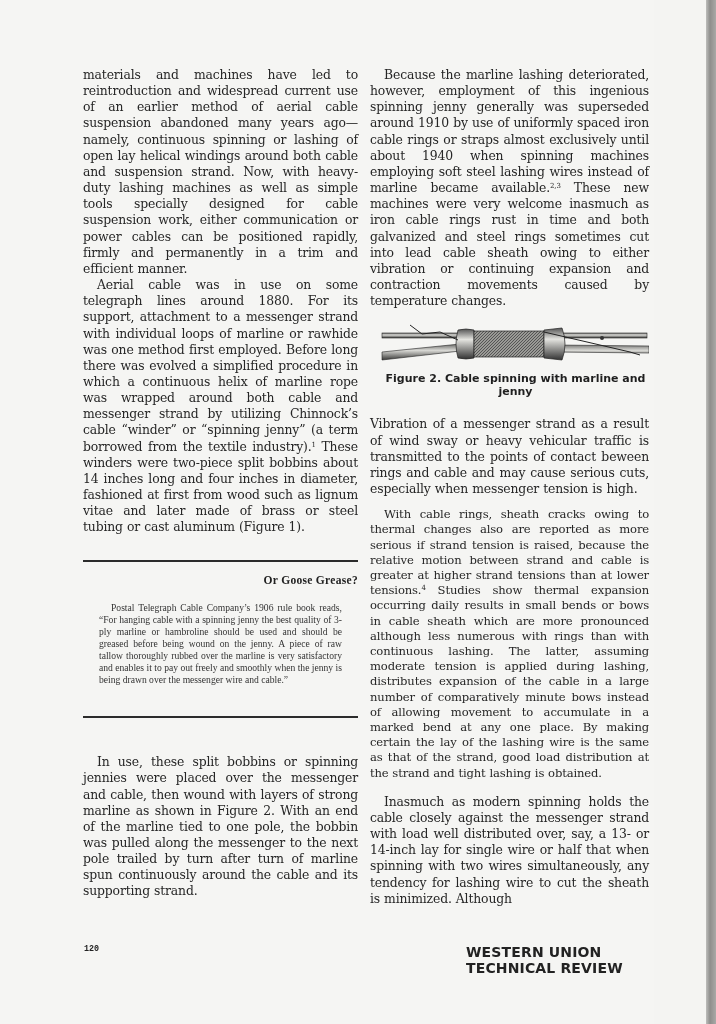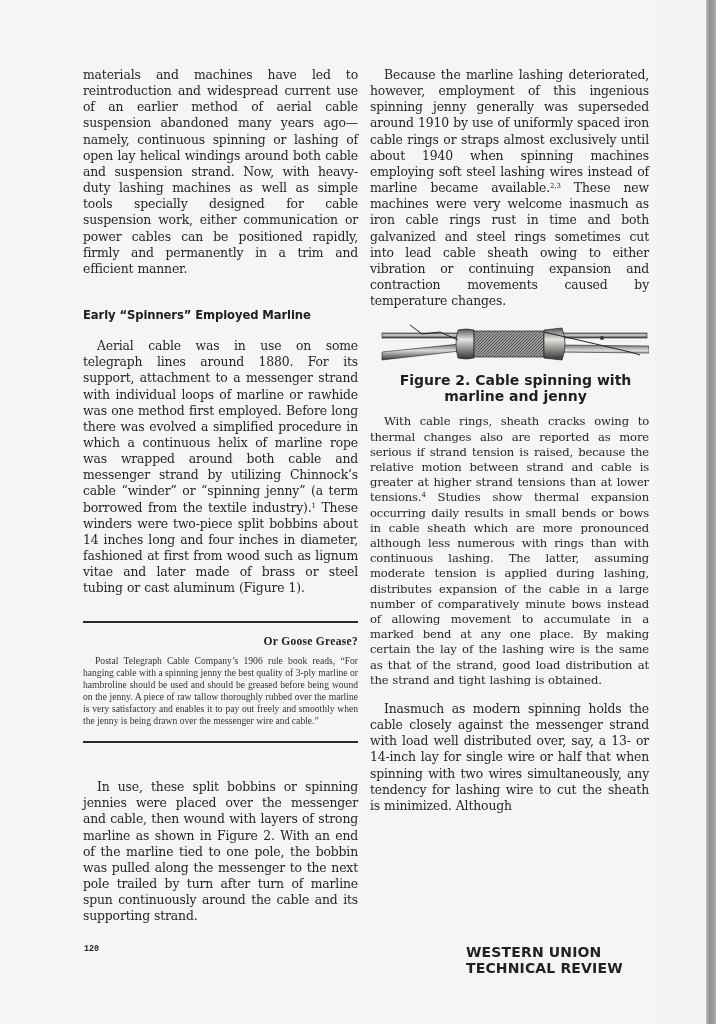--- a/index.html
+++ b/index.html
@@ -69,21 +69,21 @@
       text-align: right;
       margin: 0 0 8px 0;
       letter-spacing: 0.3px;
       color: #222;
     }
     .sidebar-text {
       font-family: "Liberation Serif", serif;
       font-size: 9.6px;
       line-height: 12.1px;
       text-align: justify;
-      margin: 0;
+      margin: 16px;
       text-indent: 12px;
       color: #333;
     }
     .after-box { margin-top: 36px; }
 
     .figure {
       margin-top: 13px;
       position: relative;
     }
     .figure svg { display: block; }
@@ -91,21 +91,21 @@
       font-family: "Liberation Serif", serif;
       font-style: italic;
       font-size: 9.6px;
       margin: 2px 0 0 6px;
       color: #444;
       letter-spacing: 0.3px;
     }
     .figure-caption {
       font-family: "DejaVu Sans", sans-serif;
       font-weight: bold;
-      font-size: 14px;
+      font-size: 11px;
       text-align: center;
       margin: 8px 0 0 12px;
       color: #1f1f1f;
     }
     .vibration { margin-top: 18px; text-indent: 0; }
     .rings { margin-top: 10px; font-size: 11.6px; line-height: 15.2px; }
     .inasmuch { margin-top: 13px; }
 
     .footer-page {
       position: absolute;
@@ -130,21 +130,20 @@
     }
   </style>
 </head>
 <body>
 
 <div class="page">
 
   <div class="col col-left">
     <p class="body-text">materials and machines have led to reintroduction and widespread current use of an earlier method of aerial cable suspension abandoned many years ago—namely, continuous spinning or lashing of open lay helical windings around both cable and suspension strand. Now, with heavy-duty lashing machines as well as simple tools specially designed for cable suspension work, either communication or power cables can be positioned rapidly, firmly and permanently in a trim and efficient manner.</p>
 
-    <div class="section-heading">Early “Spinners” Employed Marline</div>
 
     <p class="body-text indent"><span>Aerial cable was in use on some telegraph lines around 1880. For its support, attachment to a messenger strand with individual loops of marline or rawhide was one method first employed. Before long there was evolved a simplified procedure in which a continuous helix of marline rope was wrapped around both cable and messenger strand by utilizing Chinnock’s cable “winder” or “spinning jenny” (a term borrowed from the textile industry).</span><sup>1</sup><span> These winders were two-piece split bobbins about 14 inches long and four inches in diameter, fashioned at first from wood such as lignum vitae and later made of brass or steel tubing or cast aluminum (Figure 1).</span></p>
 
     <div class="sidebar-box">
       <div class="sidebar-title">Or Goose Grease?</div>
       <p class="sidebar-text">Postal Telegraph Cable Company’s 1906 rule book reads, “For hanging cable with a spinning jenny the best quality of 3-ply marline or hambroline should be used and should be greased before being wound on the jenny. A piece of raw tallow thoroughly rubbed over the marline is very satisfactory and enables it to pay out freely and smoothly when the jenny is being drawn over the messenger wire and cable.”</p>
     </div>
 
     <p class="body-text indent after-box">In use, these split bobbins or spinning jennies were placed over the messenger and cable, then wound with layers of strong marline as shown in Figure 2. With an end of the marline tied to one pole, the bobbin was pulled along the messenger to the next pole trailed by turn after turn of marline spun continuously around the cable and its supporting strand.</p>
   </div>
@@ -181,20 +180,21 @@
 
         <path d="M174 8 L192 6 Q198 22 192 38 L174 36 Z" fill="url(#bob)" stroke="#222" stroke-width="0.7"></path>
 
         <path d="M40 3 L52 12 L70 10 L88 18" fill="none" stroke="#222" stroke-width="1"></path>
         <path d="M174 10 L260 30 L270 33" fill="none" stroke="#222" stroke-width="1"></path>
         <circle cx="232" cy="16" r="2" fill="#333"></circle>
       </svg>
       <div class="figure-caption">Figure 2.  Cable spinning with marline and jenny</div>
     </div>
 
+    <p class="body-text vibration">Vibration of a messenger strand as a result of wind sway or heavy vehicular traffic is transmitted to the points of contact beween rings and cable and may cause serious cuts, especially when messenger tension is high.</p>
 
     <p class="body-text indent rings"><span>With cable rings, sheath cracks owing to thermal changes also are reported as more serious if strand tension is raised, because the relative motion between strand and cable is greater at higher strand tensions than at lower tensions.</span><sup>4</sup><span> Studies show thermal expansion occurring daily results in small bends or bows in cable sheath which are more pronounced although less numerous with rings than with continuous lashing. The latter, assuming moderate tension is applied during lashing, distributes expansion of the cable in a large number of comparatively minute bows instead of allowing movement to accumulate in a marked bend at any one place. By making certain the lay of the lashing wire is the same as that of the strand, good load distribution at the strand and tight lashing is obtained.</span></p>
 
     <p class="body-text indent inasmuch">Inasmuch as modern spinning holds the cable closely against the messenger strand with load well distributed over, say, a 13- or 14-inch lay for single wire or half that when spinning with two wires simultaneously, any tendency for lashing wire to cut the sheath is minimized. Although</p>
   </div>
 
   <div class="footer-page">120</div>
   <div class="footer-journal">WESTERN UNION TECHNICAL REVIEW</div>
 </div>
 

